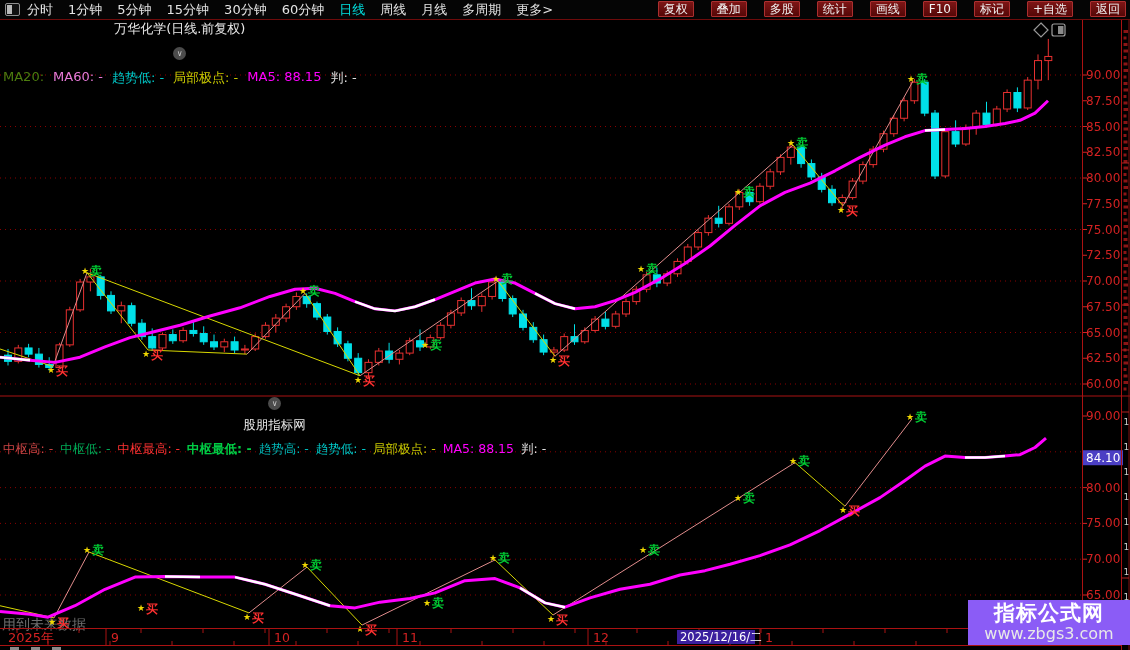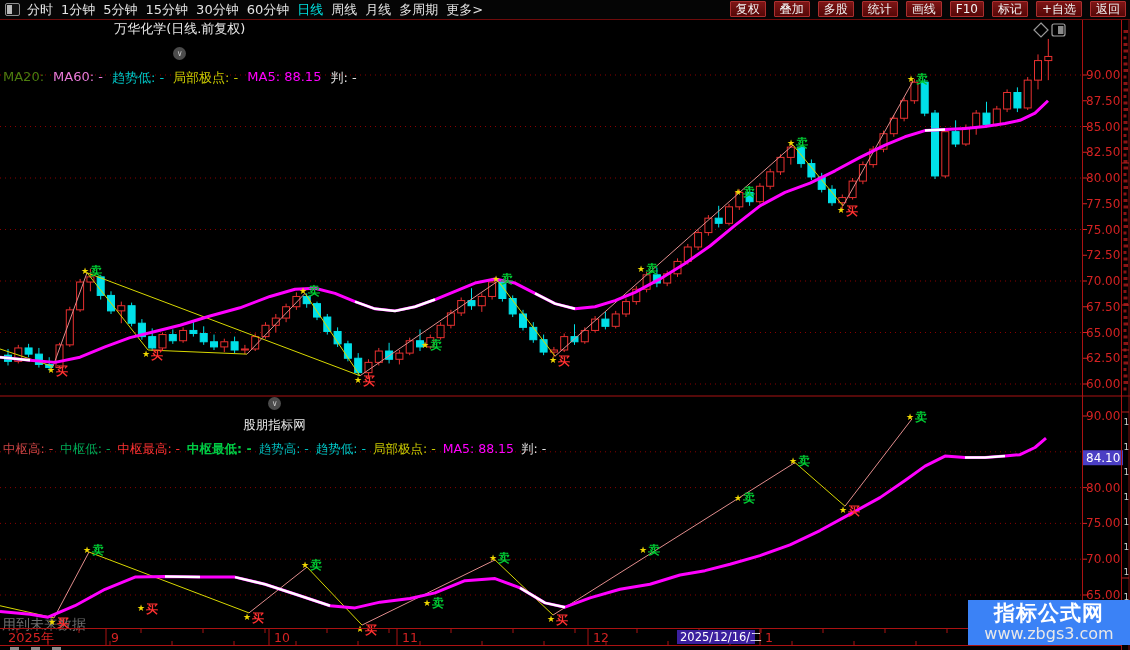--- a/index.html
+++ b/index.html
@@ -1,41 +1,41 @@
 <!DOCTYPE html>
 <html><head>
 <meta charset="utf-8">
 <style>
   html,body{margin:0;padding:0;background:#000;}
   #root{position:relative;width:1130px;height:650px;background:#000;overflow:hidden;
         font-family:"DejaVu Sans","Liberation Sans",sans-serif;}
   
   #toolbar{position:absolute;top:0;left:0;width:1130px;height:19px;background:#050505;
            border-bottom:1px solid #6e0b0b;z-index:3;}
-  #toolbar-left{position:absolute;left:27px;top:0;height:19px;display:flex;gap:8px;
+  #toolbar-left{position:absolute;left:27px;top:0;height:19px;display:flex;gap:15px;
                 align-items:center;font-size:13px;color:#e4e4e4;white-space:nowrap;}
   .period{cursor:default;}
   .period.active{color:#00e0e0;}
   #panel-toggle{position:absolute;left:5px;top:3px;width:13px;height:11px;border:1px solid #8f8f8f;
                 border-radius:2px;background:#111;}
   #panel-toggle::after{content:"";position:absolute;left:1px;top:1px;width:5px;height:9px;background:#b9b9b9;}
-  #toolbar-right{position:absolute;right:4px;top:1px;display:flex;gap:8px;}
+  #toolbar-right{position:absolute;right:4px;top:1px;display:flex;gap:17px;}
   .rbtn{background:linear-gradient(#7d1515,#550707);border:1px solid #ab2f2f;color:#f2f2f2;
         font-size:12px;line-height:14px;padding:0 5px;border-radius:1px;white-space:nowrap;}
   
   .hrow{position:absolute;left:3px;display:flex;align-items:center;gap:9px;font-size:13px;
         white-space:nowrap;z-index:3;flex-direction:column;}
   #header-main{top:20px;height:17px;}
   #header-sub{top:397px;height:15px;font-size:12.5px;gap:7px;}
   .htitle{color:#e8e8e8;}
   .circle-icon{width:13px;height:13px;border-radius:50%;background:#4b4b4b;color:#c9c9c9;
                font-size:8px;line-height:13px;text-align:center;display:inline-block;}
   .fld{letter-spacing:0;}
   
-  #watermark{position:absolute;left:968px;top:600px;width:162px;height:45px;background:#3b82f6;
+  #watermark{position:absolute;left:968px;top:600px;width:162px;height:45px;background:#8b5cf6;
              text-align:center;z-index:6;padding-top:2px;box-sizing:border-box;}
   .wm1{color:#ffffff;font-weight:bold;font-size:21px;line-height:23px;letter-spacing:1px;}
   .wm2{color:#e8e8e8;font-size:16px;line-height:18px;}
   #future-note{position:absolute;left:2px;top:616px;color:#6f6f6f;font-size:14px;z-index:1;}
   #chart-svg{position:absolute;left:0;top:0;z-index:2;}
   #cut-row{position:absolute;left:10px;top:647px;z-index:3;display:flex;gap:12px;}
   .cutmark{width:9px;height:3px;background:#8a8a8a;}
 </style>
 </head>
 <body>

